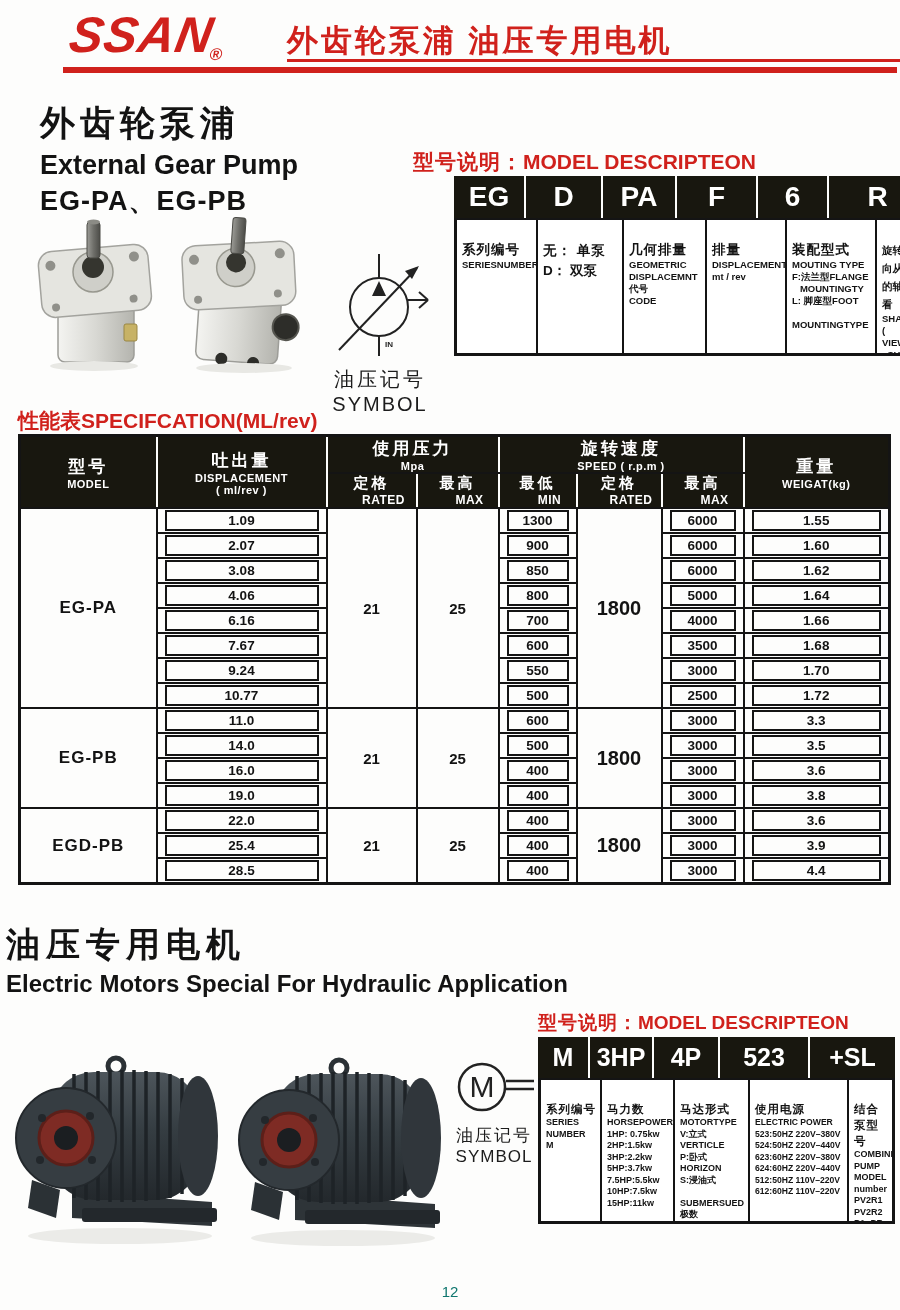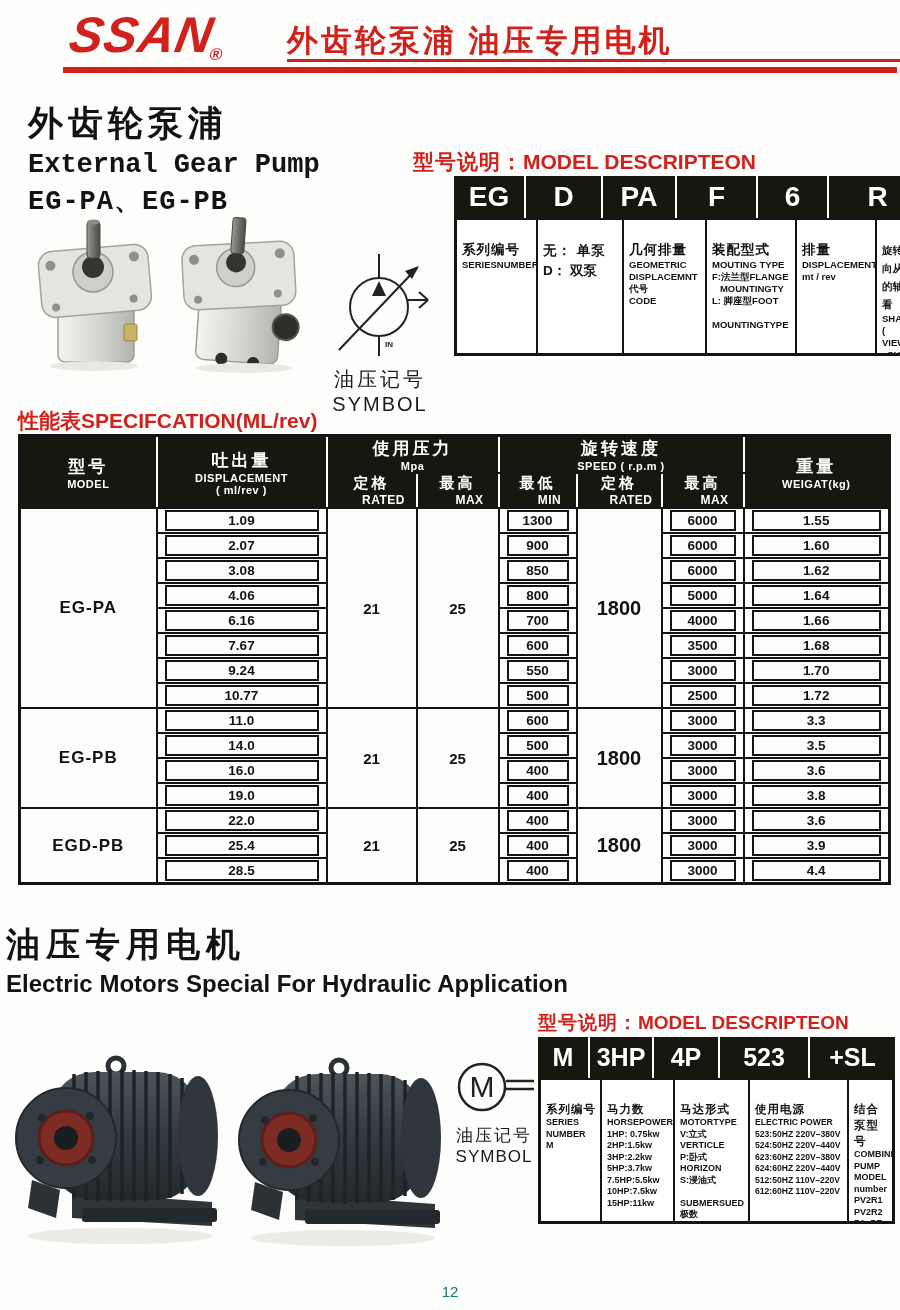--- a/index.html
+++ b/index.html
@@ -10,21 +10,21 @@
   
   .logo{ position:absolute; left:70px; top:10px; color:var(--red); font-weight:bold;
          font-style:italic; font-size:50px; letter-spacing:1px; transform:skewX(-10deg); line-height:1; }
   .logo .reg{ font-size:17px; font-style:normal; vertical-align:-8px; letter-spacing:0; }
   .head-title{ position:absolute; left:287px; top:20px; color:var(--red); font-size:31px;
                font-weight:bold; letter-spacing:3px; white-space:nowrap; }
   .rule-thin{ position:absolute; left:287px; top:59px; width:613px; height:3px; background:var(--red); }
   .rule-thick{ position:absolute; left:63px; top:67px; width:834px; height:6px; background:var(--red); }
 
   
-  .pump-head{ position:absolute; left:28px; top:100px;font-family:Liberation Mono, monospace; }
+  .pump-head{ position:absolute; left:40px; top:100px; }
   .pump-head .zh{ font-size:35px; font-weight:bold; letter-spacing:5px; }
   .pump-head .en{ font-size:27px; font-weight:bold; margin-top:3px; }
   .pump-head .models{ font-size:27px; font-weight:bold; margin-top:2px; letter-spacing:1px; }
 
   .pump-photos{ position:absolute; left:28px; top:212px; display:flex; gap:6px; }
 
   .pump-symbol{ position:absolute; left:318px; top:250px; width:124px; text-align:center; color:#1c1c1c; }
   .pump-symbol .sym-zh{ font-size:20px; letter-spacing:3px; margin-top:-2px; }
   .pump-symbol .sym-en{ font-size:20px; letter-spacing:2px; }
 
@@ -192,32 +192,32 @@
           <div>无： 单泵</div>
           <div>D： 双泵</div>
         </div>
       <div class="colc mdl-lines" style="width:72px">
           <div>几何排量</div>
           <div>GEOMETRIC</div>
           <div>DISPLACEMNT</div>
           <div>代号</div>
           <div>CODE</div>
         </div>
+      <div class="colc mdl-lines" style="width:69px">
+          <div>排量</div>
+          <div>DISPLACEMENT</div>
+          <div>mt / rev</div>
+        </div>
       <div class="colc mdl-lines" style="width:79px">
           <div>装配型式</div>
           <div>MOUTING TYPE</div>
           <div>F:法兰型FLANGE</div>
           <div>   MOUNTINGTY</div>
           <div>L: 脚座型FOOT</div>
           <div>  MOUNTINGTYPE</div>
-        </div>
-      <div class="colc mdl-lines" style="width:69px">
-          <div>排量</div>
-          <div>DISPLACEMENT</div>
-          <div>mt / rev</div>
         </div>
       <div class="colc mdl-lines col-r" style="flex:1">
           <div>旋转方向从泵的轴端看</div>
           <div>SHAFTRAING</div>
           <div>( VIEWFROM</div>
           <div>  SHAFT END )</div>
           <div>R:  顺时针反向</div>
         </div>
     </div>
   </div>

